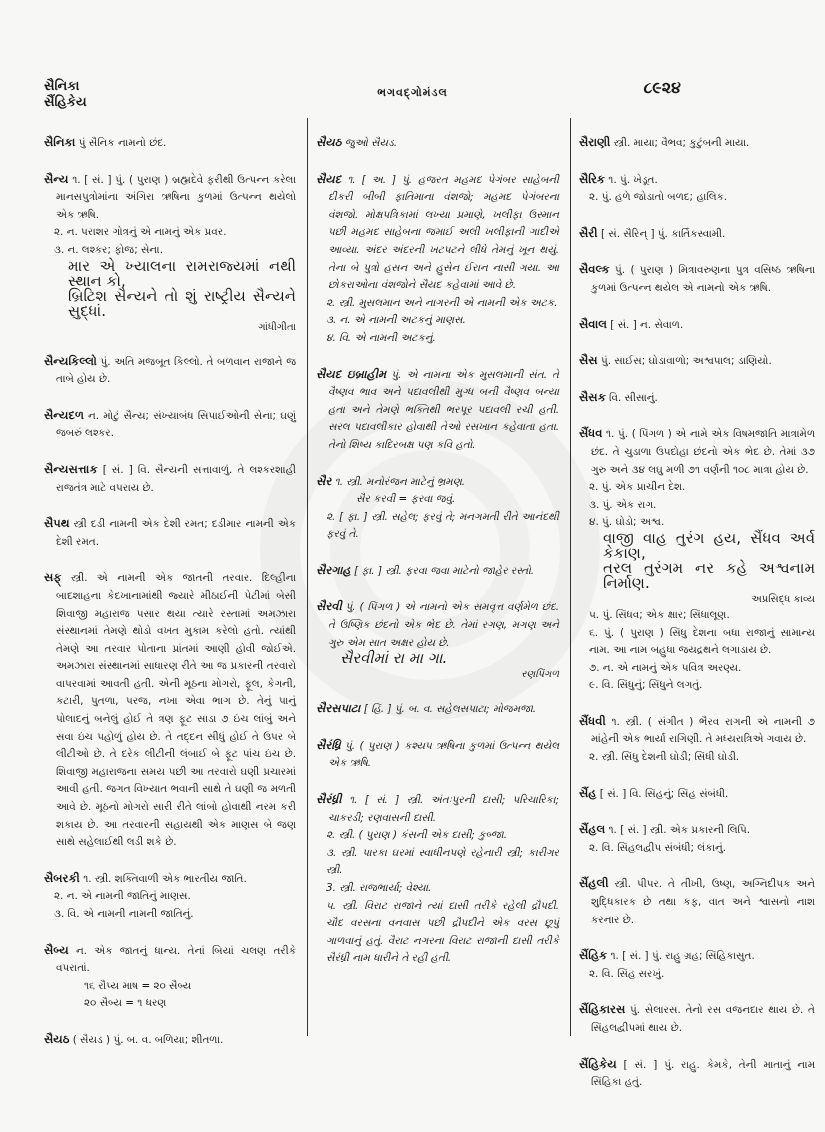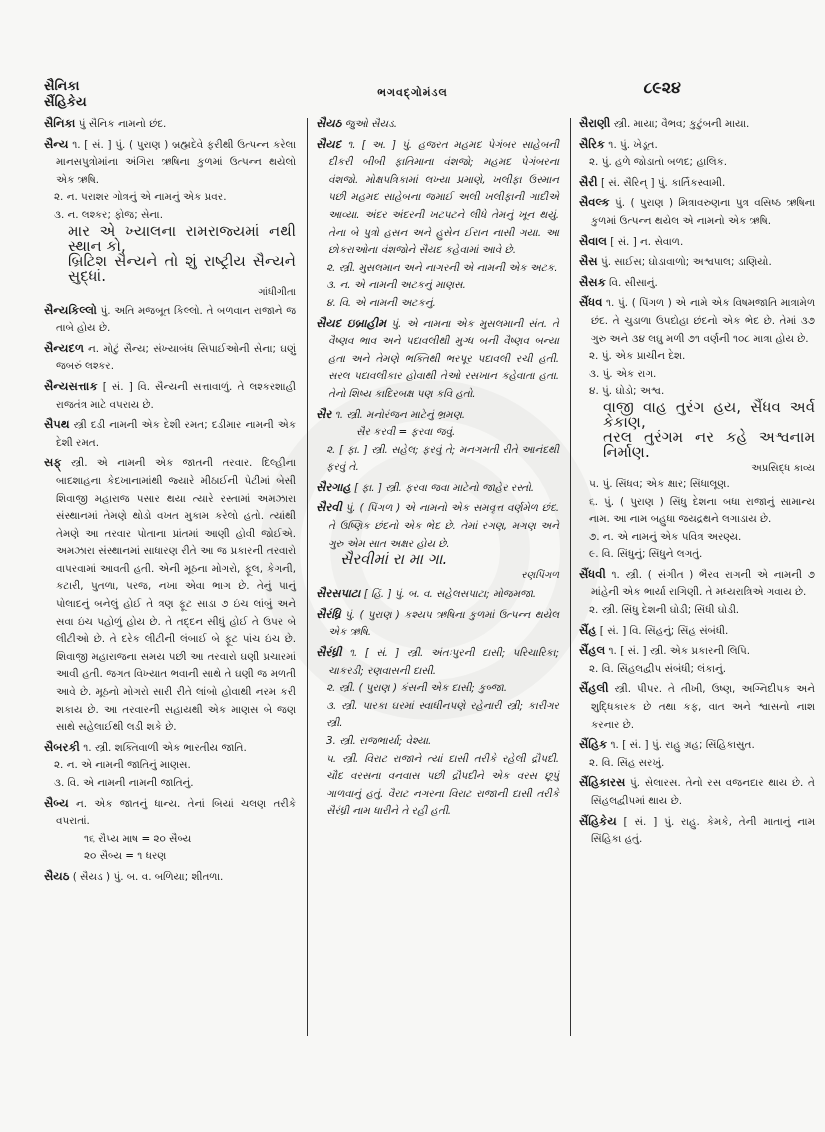--- a/index.html
+++ b/index.html
@@ -28,21 +28,21 @@
     .col {
       position: absolute; top: 115px; font-size: 10.4px; line-height: 17.6px;
       text-align: justify;
     }
     .col1 { left: 44px; width: 252px; }
     .col2 { left: 316px; width: 243px; font-style: italic; }
     .col3 { left: 579px; width: 236px; }
     .divider { position: absolute; width: 1px; background: #333; }
     .div1 { left: 307px; top: 118px; height: 918px; }
     .div2 { left: 570px; top: 118px; height: 918px; }
-    .entry { margin-bottom: 3px; }
+    .entry { margin-bottom: 3px; margin-top: 19px; }
     .entry .line { padding-left: 12px; text-indent: -12px; }
     .hw { font-weight: bold; font-size: 11.5px; }
     .sense { padding-left: 10px; }
     .quote { padding-left: 24px; font-size: 15px; line-height: 15px; }
     .quote-src { text-align: right; font-size: 10px; line-height: 15px; }
     .verse { padding-left: 40px; }
   </style>
 </head>
 <body>
 

